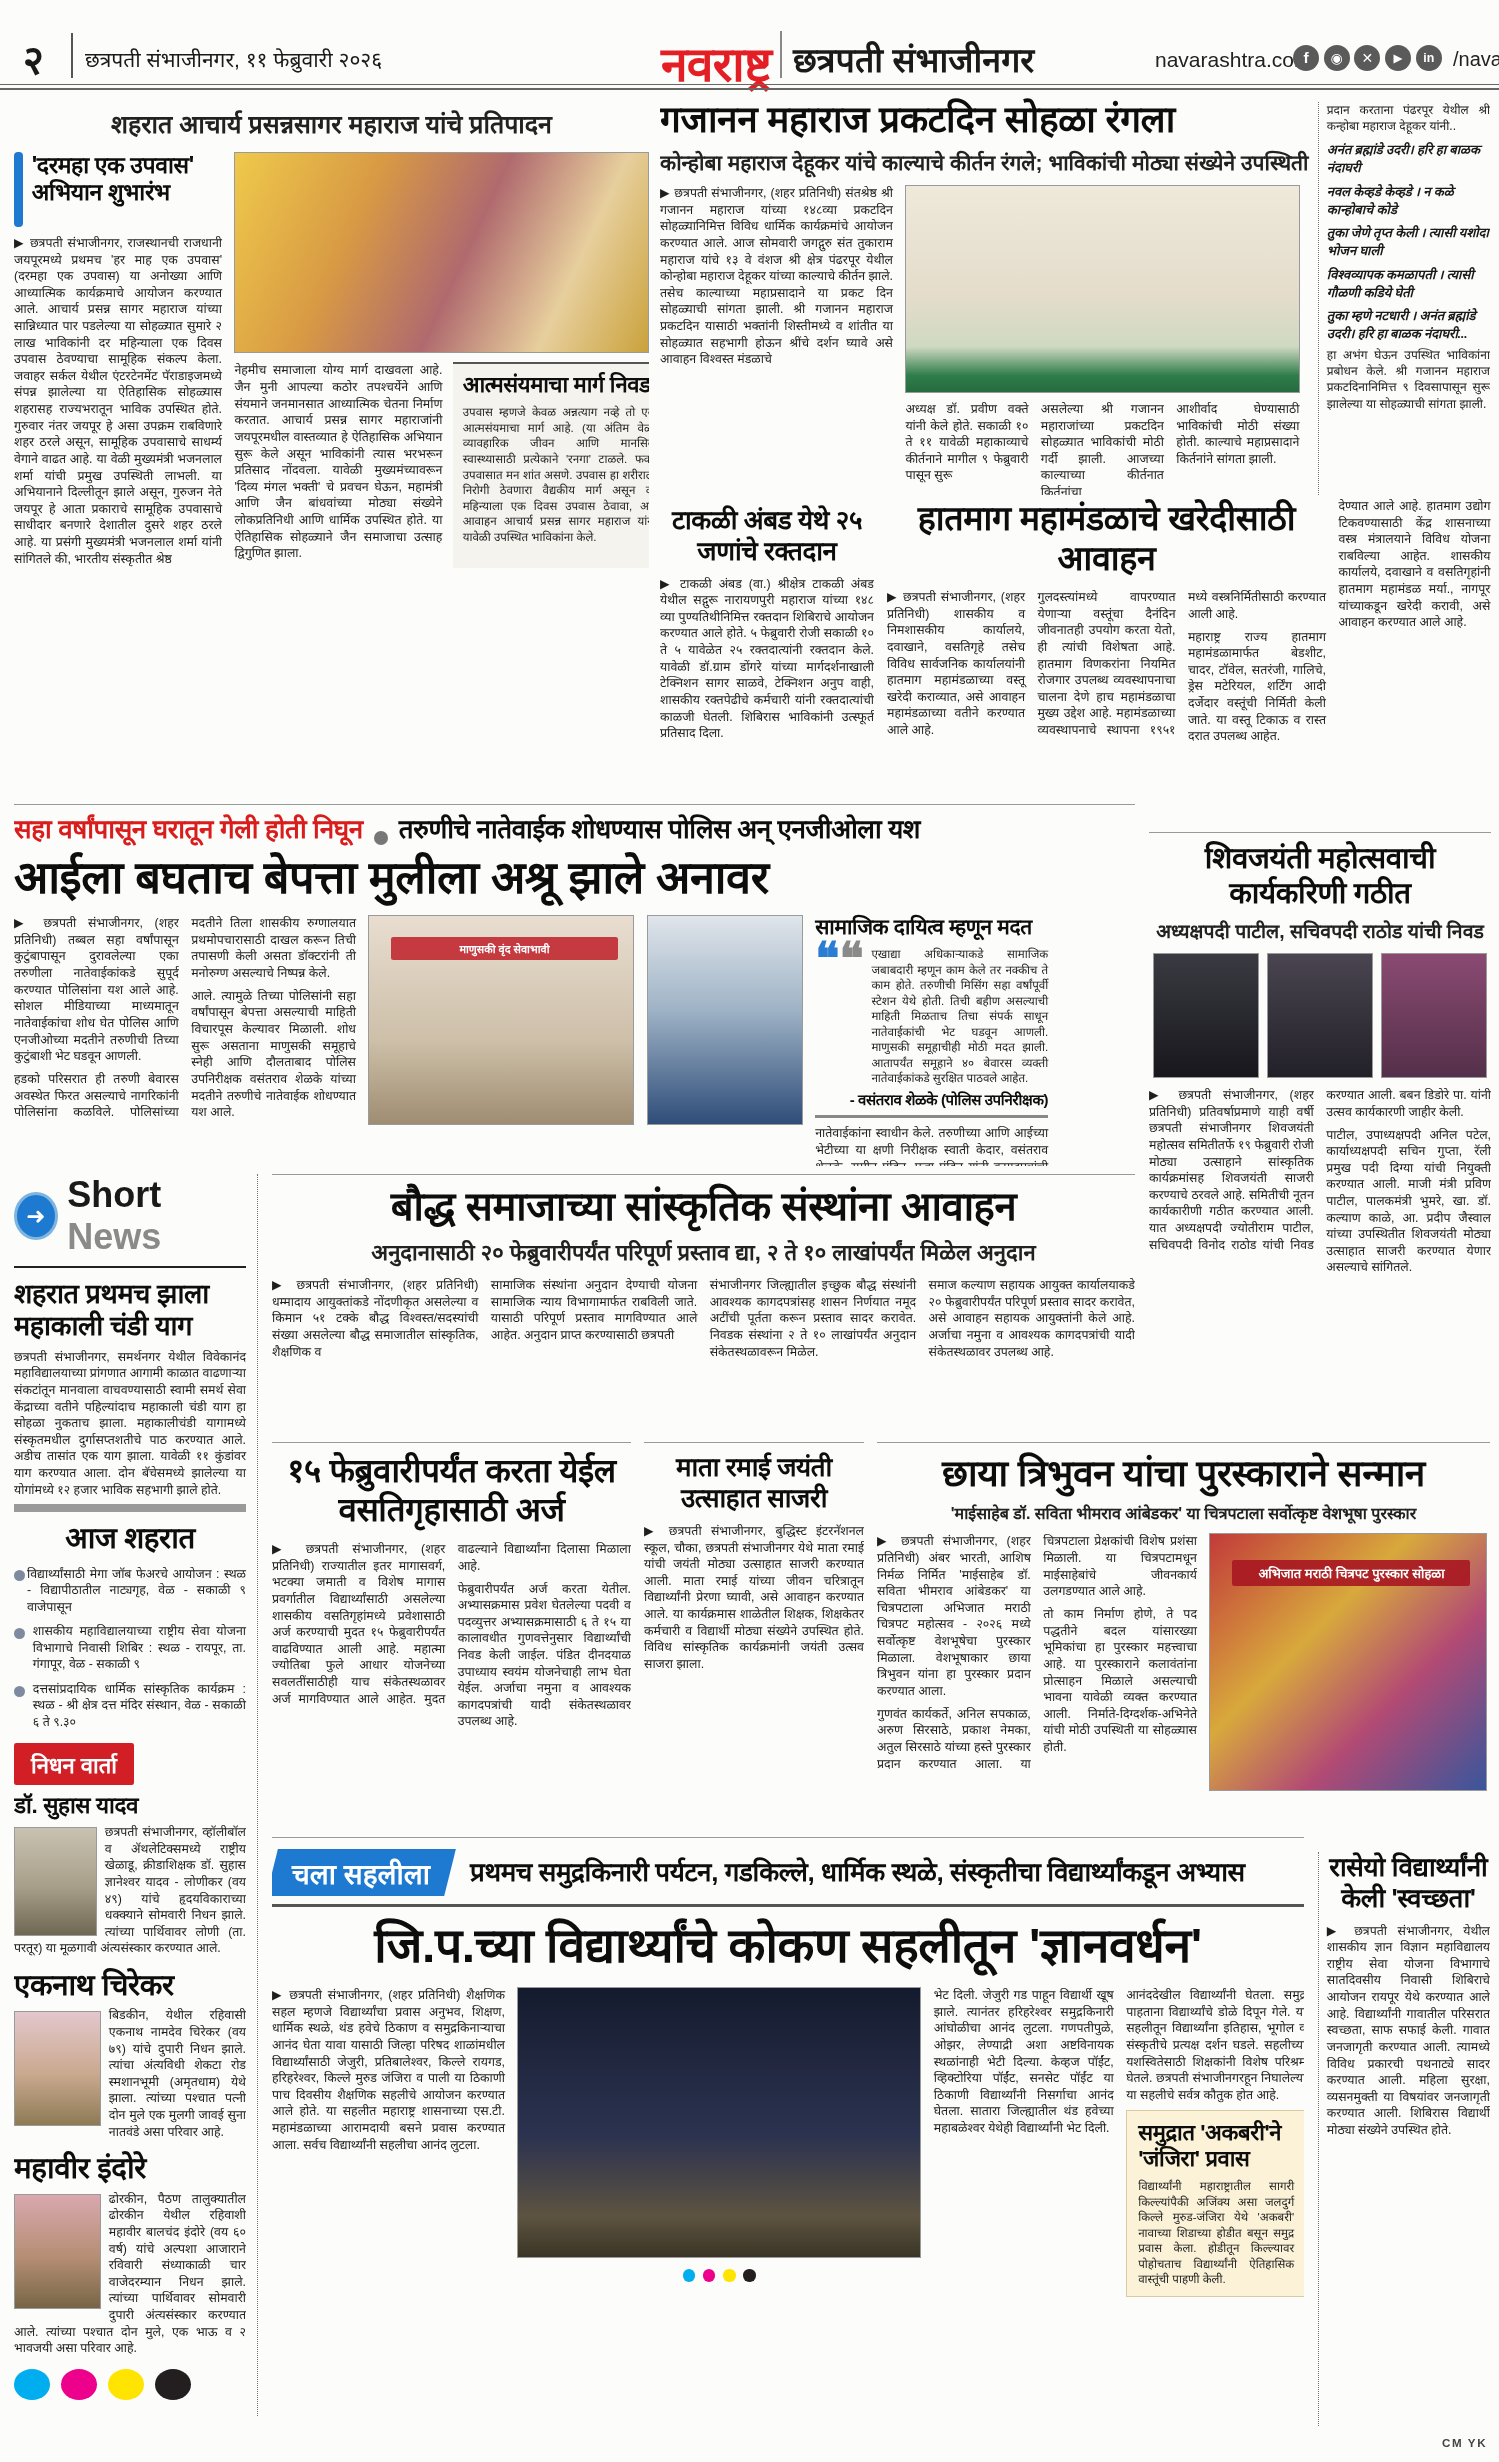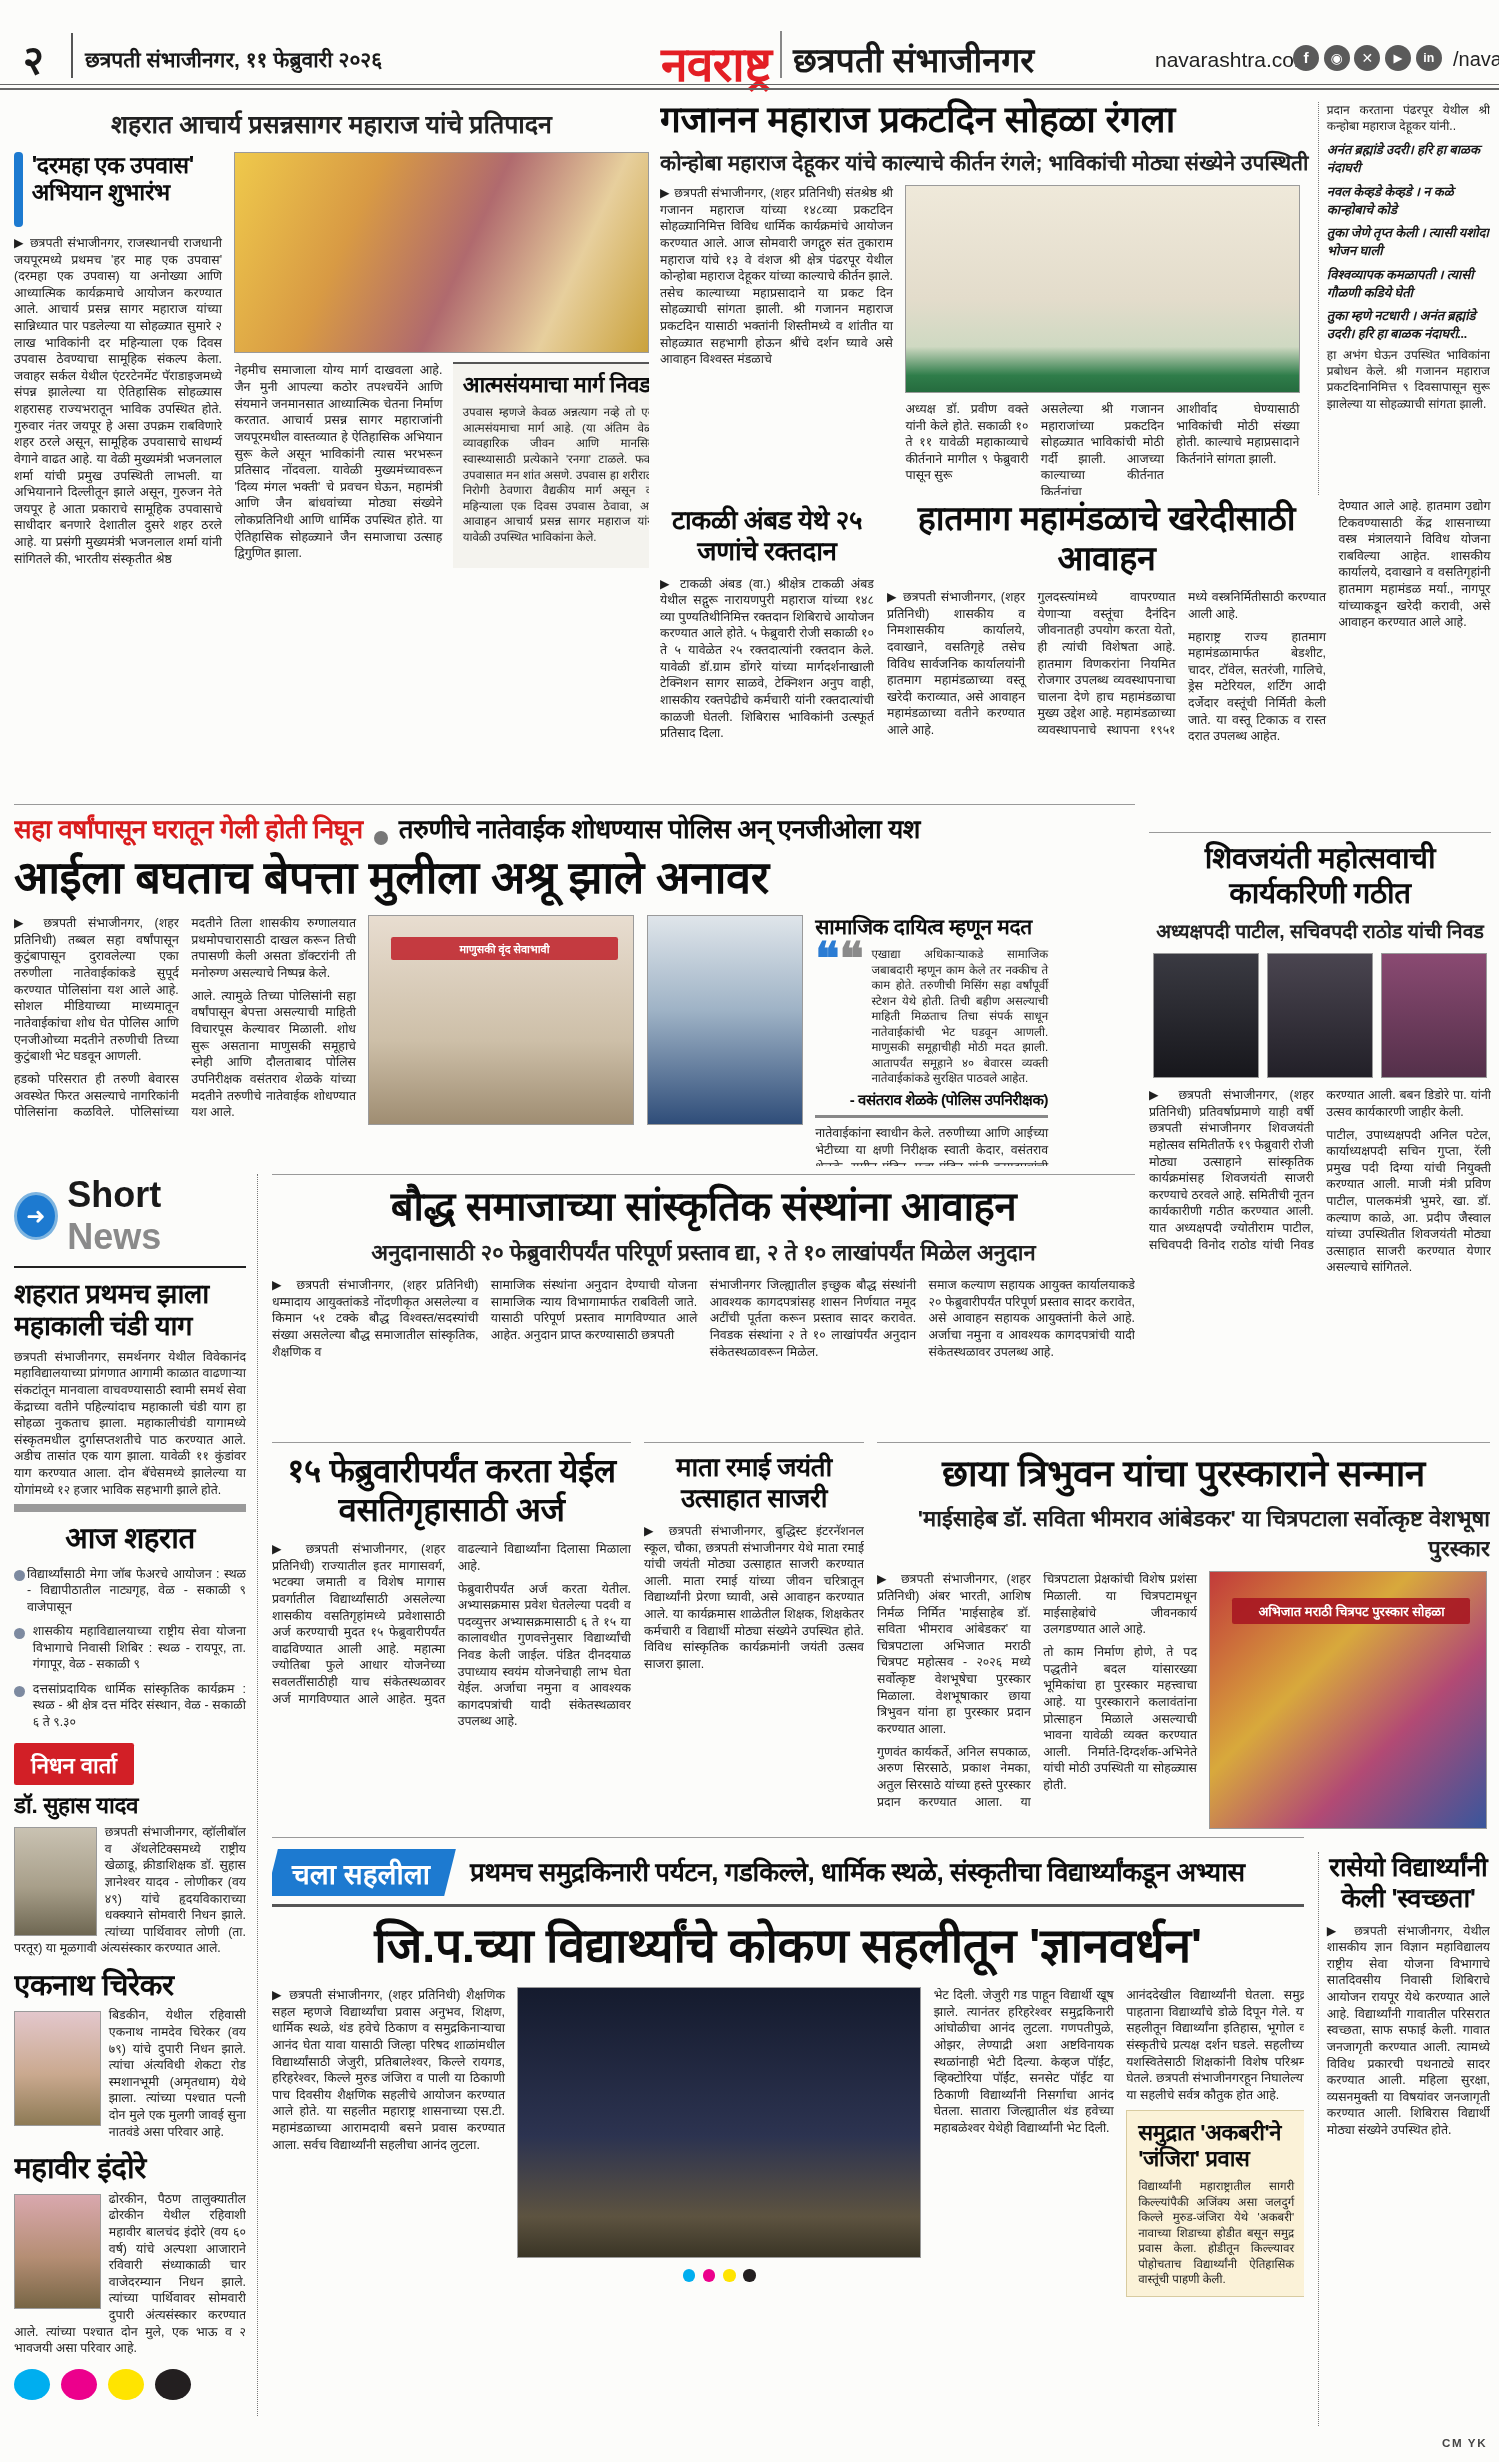--- a/index.html
+++ b/index.html
@@ -43,21 +43,21 @@
   .vdot-r{border-right:0.8px dotted #777;}
 </style>
 </head>
 <body>
 
 <div class="page">
 
   <div class="abs" style="left:0;top:0;width:1500px;height:92px;">
     <div class="abs" style="left:23px;top:31px;font-size:40px;font-weight:700;font-family:'Liberation Serif',serif;">२</div>
     <div class="abs" style="left:71px;top:33px;width:1.6px;height:45px;background:#555;"></div>
-    <div class="abs" style="left:85px;top:45px;font-size:21px;font-weight:700;">छत्रपती संभाजीनगर, ११ फेब्रुवारी २०२६</div>
+    <div class="abs" style="left:85px;top:45px;font-size:21px;font-weight:400;">छत्रपती संभाजीनगर, ११ फेब्रुवारी २०२६</div>
     <div class="abs" style="left:661px;top:29.5px;font-size:48px;font-weight:800;color:#e31e24;letter-spacing:-0.8px;">नवराष्ट्र</div>
     <div class="abs" style="left:780px;top:31px;width:1.6px;height:47px;background:#888;"></div>
     <div class="abs" style="left:793px;top:36px;font-size:34px;font-weight:800;">छत्रपती संभाजीनगर</div>
     <div class="abs" style="left:1155px;top:48px;font-size:21px;color:#222;">navarashtra.com</div>
     <div class="abs" style="left:1293px;top:45px;display:flex;gap:4.7px;">
       <span class="dot" style="width:26px;height:26px;background:#5a5a5a;color:#fff;display:inline-flex;align-items:center;justify-content:center;font-size:15.5px;font-weight:700;">f</span>
       <span class="dot" style="width:26px;height:26px;background:#5a5a5a;color:#fff;display:inline-flex;align-items:center;justify-content:center;font-size:14px;">◉</span>
       <span class="dot" style="width:26px;height:26px;background:#5a5a5a;color:#fff;display:inline-flex;align-items:center;justify-content:center;font-size:14px;font-weight:700;">✕</span>
       <span class="dot" style="width:26px;height:26px;background:#5a5a5a;color:#fff;display:inline-flex;align-items:center;justify-content:center;font-size:11.6px;">▶</span>
       <span class="dot" style="width:26px;height:26px;background:#5a5a5a;color:#fff;display:inline-flex;align-items:center;justify-content:center;font-size:12.4px;font-weight:700;">in</span>
@@ -248,21 +248,21 @@
     </div>
   </div>
 
   <div class="abs" style="left:644px;top:1442px;width:220px;height:387px;overflow:hidden;border-top:0.8px solid #999;padding-top:9.3px;">
     <div class="hl center" style="font-size:26px;">माता रमाई जयंती उत्साहात साजरी</div>
     <p class="body-t seg" style="margin-top:9.3px;">▶ छत्रपती संभाजीनगर, बुद्धिस्ट इंटरनॅशनल स्कूल, चौका, छत्रपती संभाजीनगर येथे माता रमाई यांची जयंती मोठ्या उत्साहात साजरी करण्यात आली. माता रमाई यांच्या जीवन चरित्रातून विद्यार्थ्यांनी प्रेरणा घ्यावी, असे आवाहन करण्यात आले. या कार्यक्रमास शाळेतील शिक्षक, शिक्षकेतर कर्मचारी व विद्यार्थी मोठ्या संख्येने उपस्थित होते. विविध सांस्कृतिक कार्यक्रमांनी जयंती उत्सव साजरा झाला.</p>
   </div>
 
   <div class="abs" style="left:877px;top:1442px;width:613px;height:387px;overflow:hidden;border-top:0.8px solid #999;padding-top:9.3px;">
     <div class="hl center" style="font-size:37px;">छाया त्रिभुवन यांचा पुरस्काराने सन्मान</div>
-    <div class="deck center" style="font-size:22px;margin-top:6.2px;text-align:right;">'माईसाहेब डॉ. सविता भीमराव आंबेडकर' या चित्रपटाला सर्वोत्कृष्ट वेशभूषा पुरस्कार</div>
+    <div class="deck center" style="font-size:16px;margin-top:6.2px;">'माईसाहेब डॉ. सविता भीमराव आंबेडकर' या चित्रपटाला सर्वोत्कृष्ट वेशभूषा पुरस्कार</div>
     <div style="display:flex;gap:12.4px;margin-top:9.3px;">
       <div class="c2" style="width:320px;flex:none;">
         <p class="body-t seg">▶  छत्रपती संभाजीनगर, (शहर प्रतिनिधी) अंबर भारती, आशिष निर्मळ निर्मित 'माईसाहेब डॉ. सविता भीमराव आंबेडकर' या चित्रपटाला अभिजात मराठी चित्रपट महोत्सव - २०२६ मध्ये सर्वोत्कृष्ट वेशभूषेचा पुरस्कार मिळाला. वेशभूषाकार छाया त्रिभुवन यांना हा पुरस्कार प्रदान करण्यात आला.</p>
         <p class="body-t seg">गुणवंत कार्यकर्ते, अनिल सपकाळ, अरुण सिरसाठे, प्रकाश नेमका, अतुल सिरसाठे यांच्या हस्ते पुरस्कार प्रदान करण्यात आला. या चित्रपटाला प्रेक्षकांची विशेष प्रशंसा मिळाली. या चित्रपटामधून माईसाहेबांचे जीवनकार्य उलगडण्यात आले आहे.</p>
         <p class="body-t seg">तो काम निर्माण होणे, ते पद पद्धतीने बदल यांसारख्या भूमिकांचा हा पुरस्कार महत्त्वाचा आहे. या पुरस्काराने कलावंतांना प्रोत्साहन मिळाले असल्याची भावना यावेळी व्यक्त करण्यात आली. निर्माते-दिग्दर्शक-अभिनेते यांची मोठी उपस्थिती या सोहळ्यास होती.</p>
       </div>
       <div class="photo ph-stage" style="width:276px;height:256px;flex:none;">
         <div class="banner">अभिजात मराठी चित्रपट पुरस्कार सोहळा</div>
       </div>
     </div>

